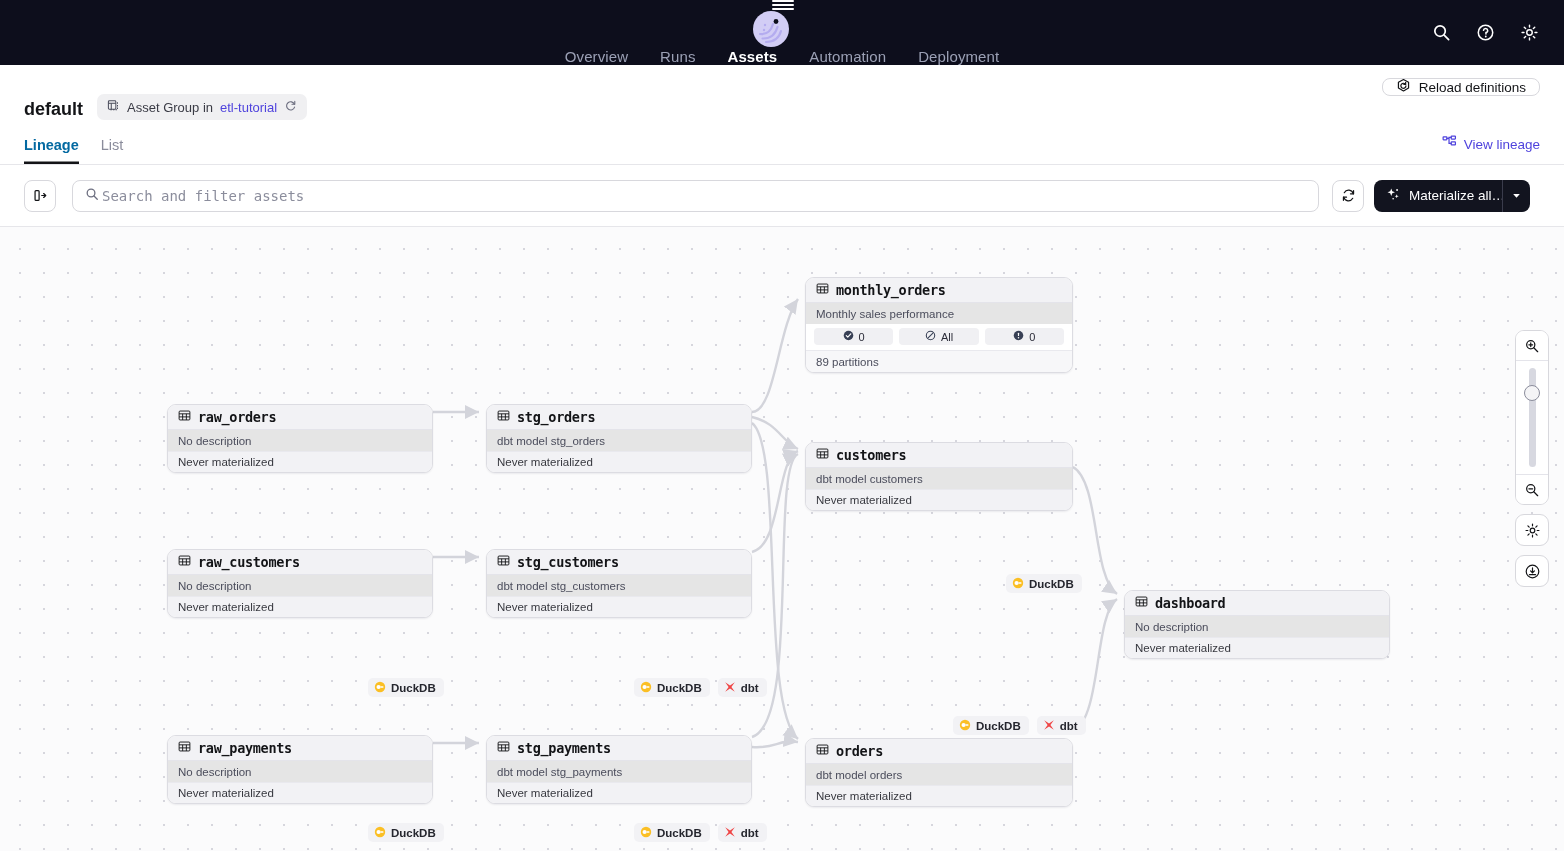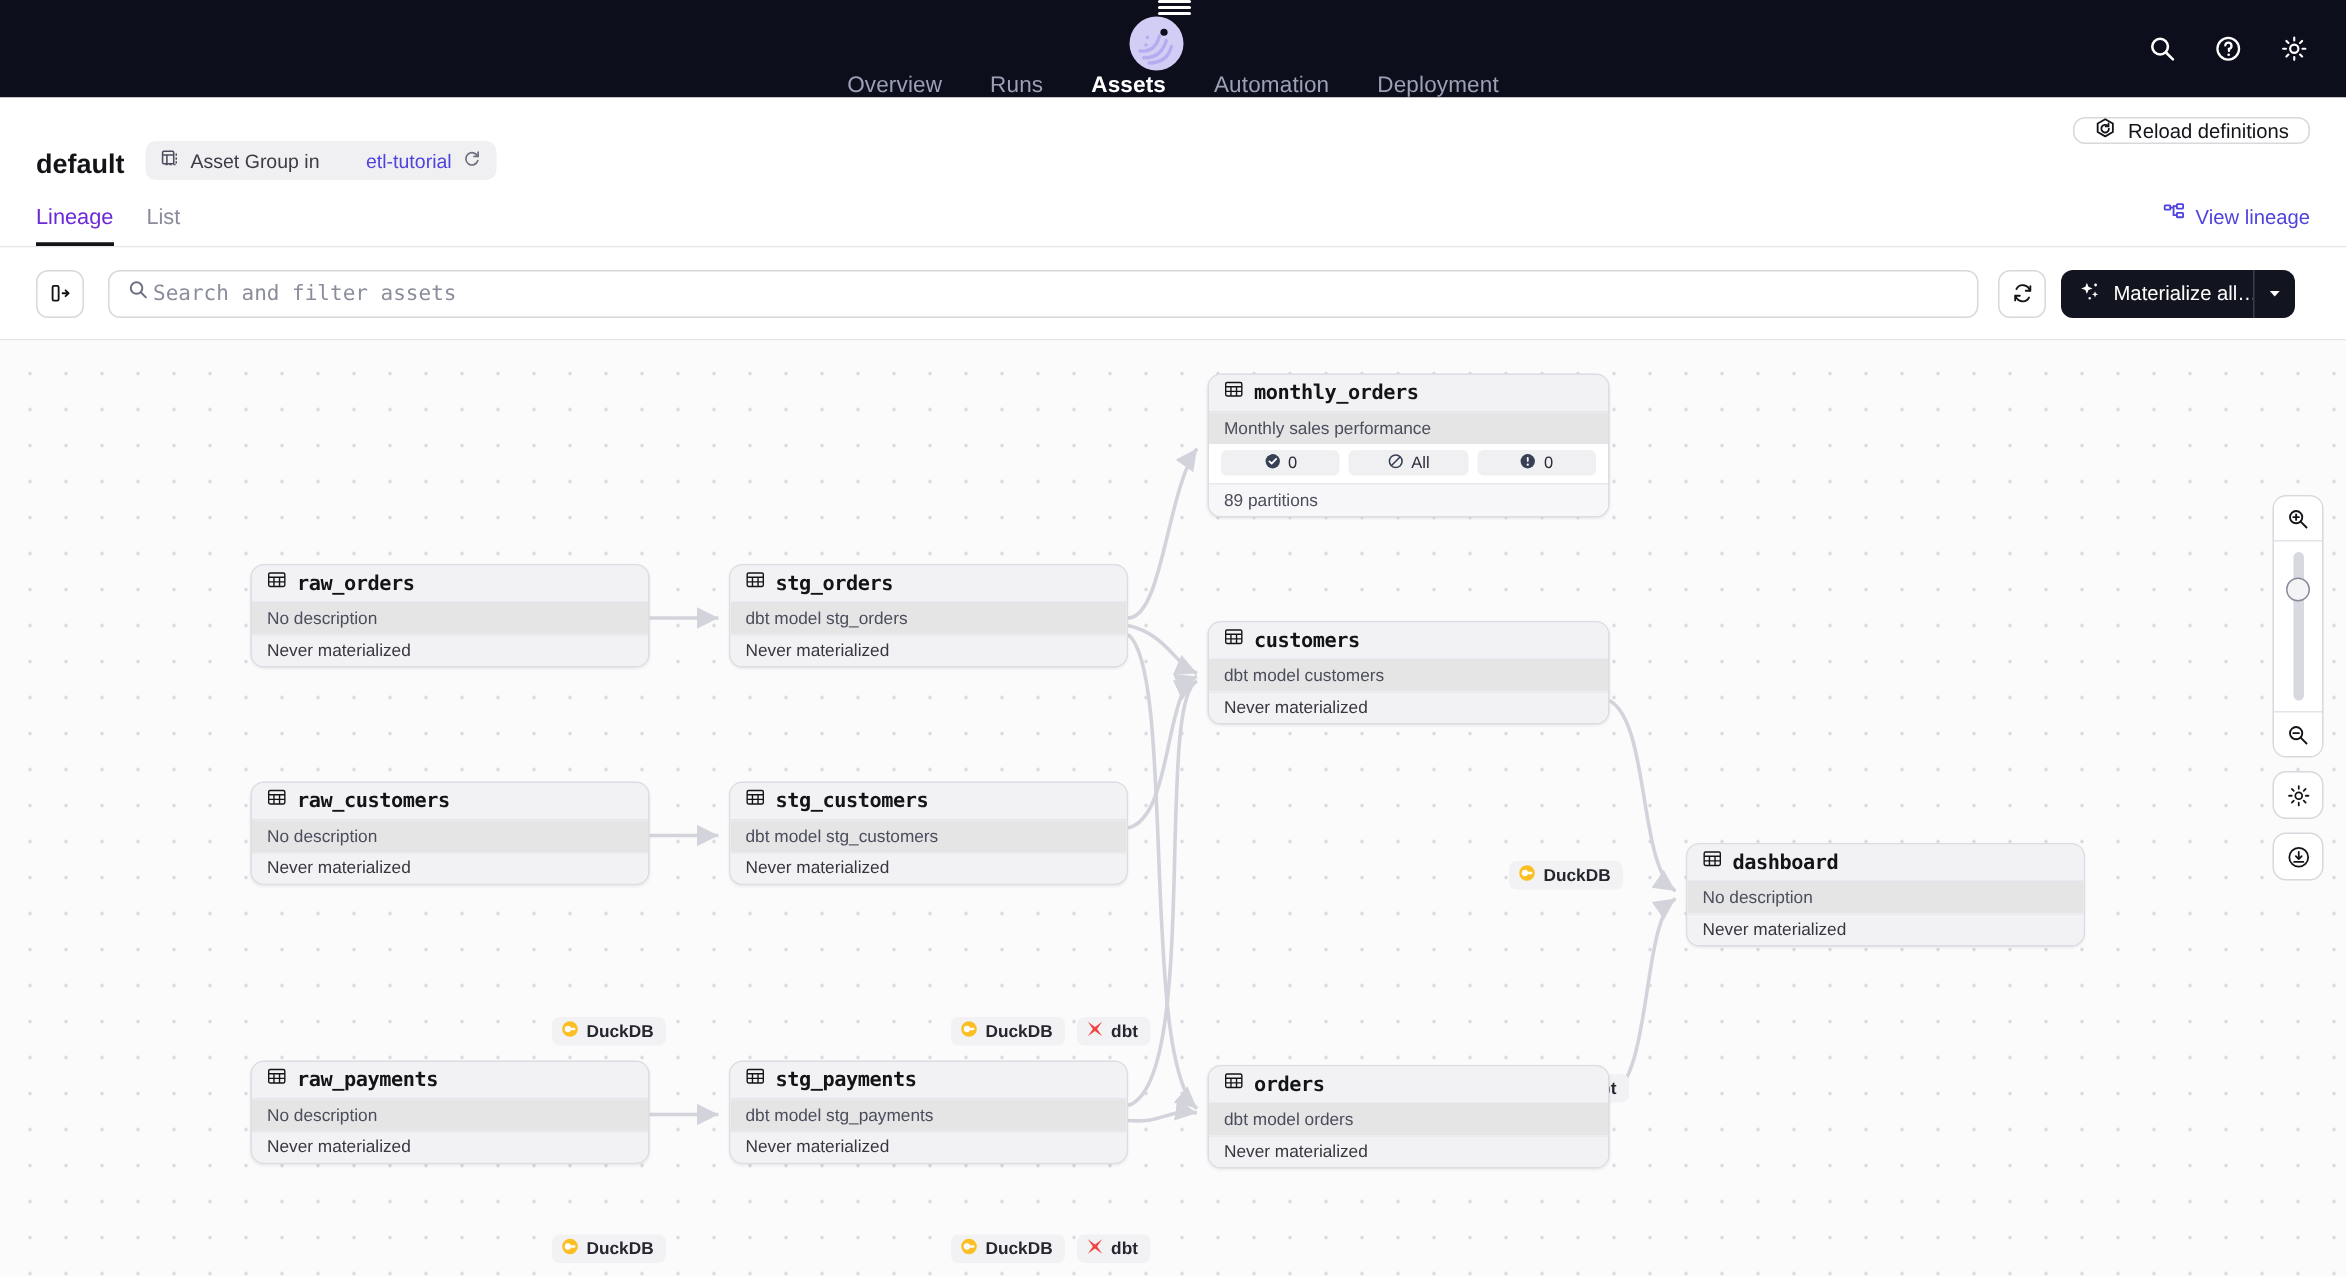--- a/index.html
+++ b/index.html
@@ -49,41 +49,41 @@
   }
   .page-title {
     margin-left: 24px; font-size: 18px; font-weight: bold; color: #131417;
   }
   .group-pill {
     margin-left: 14px; height: 26px; padding: 0 10px;
     background: #f0f0f2; border-radius: 7px;
     display: flex; align-items: center; gap: 7px;
     font-size: 13px; color: #3a3b45; cursor: pointer;
   }
-  .group-pill a { color: #4f43dd; text-decoration: none; margin-left: 24px; }
+  .group-pill a { color: #4f43dd; text-decoration: none; }
   .reload-btn {
     position: absolute; right: 24px; top: 13px;
     height: 18px; padding: 0 13px;
     border: 1px solid #d8d8dd; border-radius: 8px; background: #fff;
     display: flex; align-items: center; gap: 8px;
     font-size: 13.5px; color: #131417; cursor: pointer;
   }
 
   
   .tabbar {
     position: absolute; top: 120px; left: 0; width: 1564px; height: 45px;
     background: #fff; border-bottom: 1px solid #e6e6ea;
     display: flex; align-items: flex-end;
   }
   .tab {
     margin-left: 24px; padding-bottom: 11px; font-size: 14.5px;
     color: #8a8c9b; cursor: pointer;
   }
   .tab + .tab { margin-left: 22px; }
-  .tab.active { color: #6d28d9; font-weight: normal; box-shadow: inset 0 -2.5px 0 0 #131417; }
+  .tab.active { color: #0369a1; font-weight: bold; box-shadow: inset 0 -2.5px 0 0 #131417; }
   .view-lineage {
     position: absolute; right: 24px; bottom: 11px;
     display: flex; align-items: center; gap: 7px;
     font-size: 13.5px; color: #4f43dd; cursor: pointer;
   }
 
   
   .filterbar {
     position: absolute; top: 165px; left: 0; width: 1564px; height: 62px;
     background: #fff; border-bottom: 1px solid #e6e6ea;
@@ -136,20 +136,21 @@
 
   
   .node {
     position: absolute;
     border: 1px solid #dcdce2;
     border-radius: 9px;
     background: #ffffff;
     box-shadow: 0 1px 2px rgba(20,20,40,.07);
     overflow: hidden;
     cursor: pointer;
+    margin-top: 28px;
   }
   .node-head {
     background: #f2f2f5; border-bottom: 1px solid #e4e4ea;
     height: 25px; display: flex; align-items: center; gap: 7px;
     padding: 0 10px;
   }
   .node-title {
     font-family: "DejaVu Sans Mono", monospace;
     font-size: 13.5px; font-weight: bold; color: #131417;
     letter-spacing: -0.3px;

